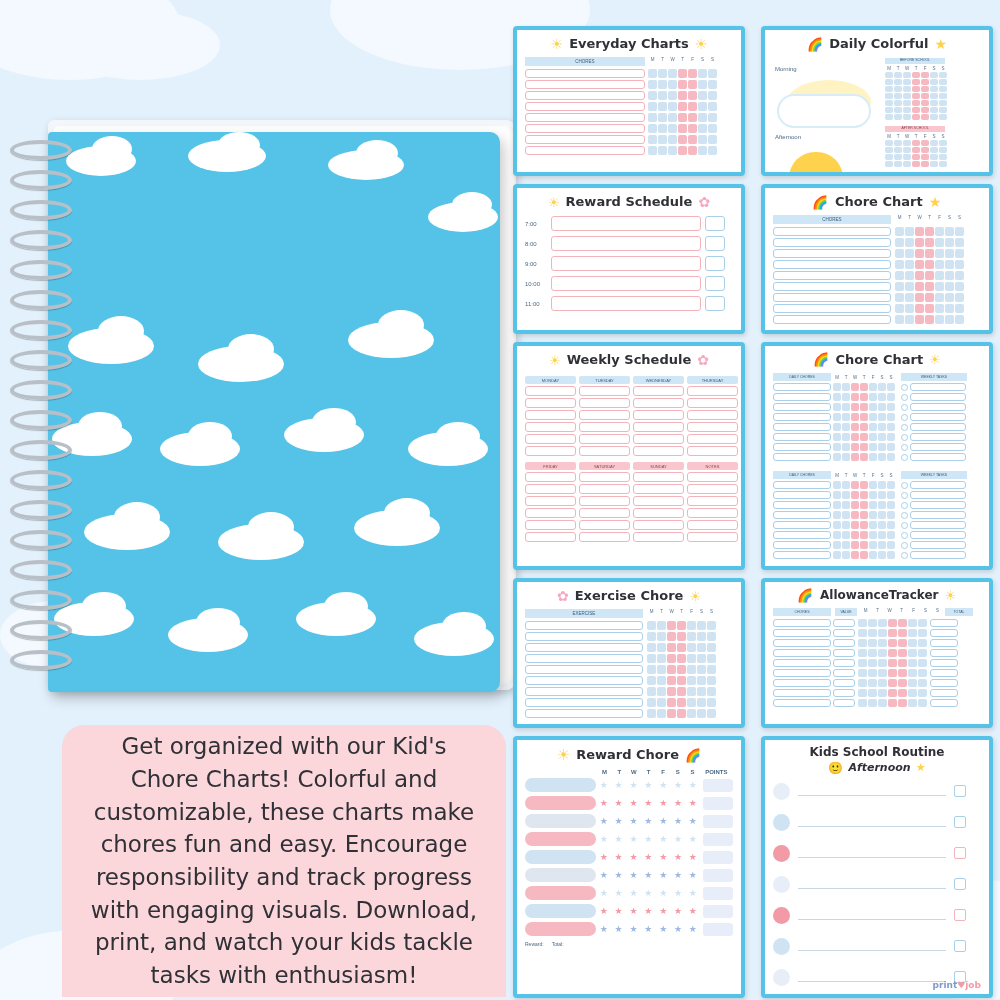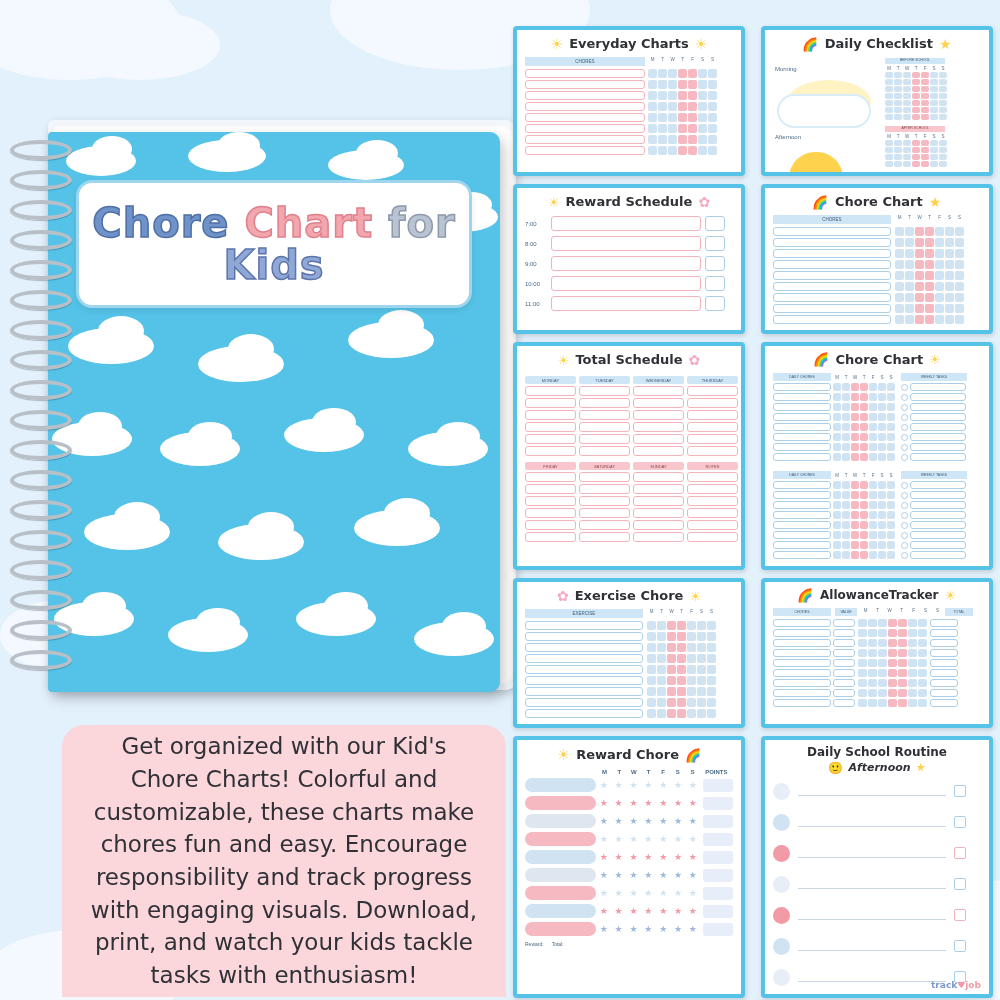--- a/index.html
+++ b/index.html
@@ -152,28 +152,20 @@
 
     <div class="cover-cloud" style="left:6px;top:470px;width:80px;height:34px;"></div>
     <div class="cover-cloud" style="left:34px;top:460px;width:44px;height:28px;"></div>
     <div class="cover-cloud" style="left:120px;top:486px;width:80px;height:34px;"></div>
     <div class="cover-cloud" style="left:148px;top:476px;width:44px;height:28px;"></div>
     <div class="cover-cloud" style="left:248px;top:470px;width:80px;height:34px;"></div>
     <div class="cover-cloud" style="left:276px;top:460px;width:44px;height:28px;"></div>
     <div class="cover-cloud" style="left:366px;top:490px;width:80px;height:34px;"></div>
     <div class="cover-cloud" style="left:394px;top:480px;width:44px;height:28px;"></div>
 
-    <div class="cover-title-box">
-      <div class="cover-title-l1">
-        <span class="ct c-blue">Chore</span>
-        <span class="ct c-pink">Chart</span>
-        <span class="ct c-grey">for</span>
-      </div>
-      <div class="cover-title-l2 c-navy">Kids</div>
-    </div>
   </div>
 
   <div class="spiral">
     <div class="ring" style="top:0px;"></div>
     <div class="ring" style="top:30px;"></div>
     <div class="ring" style="top:60px;"></div>
     <div class="ring" style="top:90px;"></div>
     <div class="ring" style="top:120px;"></div>
     <div class="ring" style="top:150px;"></div>
     <div class="ring" style="top:180px;"></div>
@@ -314,21 +306,21 @@
             </div>
           </div>
         </div>
     </div>
   </div>
 
   <div class="card" style="left:248px;top:0;width:232px;height:150px;">
     <div class="card-inner">
       <div style="display:flex;align-items:center;justify-content:center;gap:6px;">
         <span style="font-size:13px;">🌈</span>
-        <span class="card-title" style="font-size:13px;">Daily Checklist</span>
+        <span class="card-title" style="font-size:13px;">Daily Colorful</span>
         <span style="font-size:14px;color:#ffd24d;">★</span>
       </div>
       <div style="position:relative;margin-top:4px;height:110px;">
         <div style="position:absolute;left:2px;top:10px;font-size:6px;color:#4b6a86;">Morning</div>
         <div style="position:absolute;left:112px;top:2px;width:60px;height:6px;background:#cfe6f6;font-size:3.5px;color:#3b5c79;text-align:center;">BEFORE SCHOOL</div>
         <div id="dc-top" style="position:absolute;left:112px;top:10px;">
             <div class="cellrow">
               <div class="mini-label" style="width: 8px; text-align: center;">M</div>
               <div class="mini-label" style="width: 8px; text-align: center;">T</div>
               <div class="mini-label" style="width: 8px; text-align: center;">W</div>
@@ -623,21 +615,21 @@
             </div>
           </div>
         </div>
     </div>
   </div>
 
   <div class="card" style="left:0;top:316px;width:232px;height:228px;">
     <div class="card-inner">
       <div style="display:flex;align-items:center;justify-content:center;gap:6px;">
         <span style="font-size:13px;color:#ffd24d;">☀</span>
-        <span class="card-title" style="font-size:13px;line-height:1.15;">Total Schedule</span>
+        <span class="card-title" style="font-size:13px;line-height:1.15;">Weekly Schedule</span>
         <span class="flower" style="position:static;font-size:14px;">✿</span>
       </div>
       <div id="ws-top" style="display:flex;gap:3px;margin-top:8px;">
           <div style="width: 51px;">
             <div class="hdr-blue" style="height: 8px; font-size: 4px; display: flex; align-items: center; justify-content: center; border-radius: 2px;">MONDAY</div>
             <div class="row-line " style="width: 51px; height: 10px; margin-top: 2px;"></div>
             <div class="row-line " style="width: 51px; height: 10px; margin-top: 2px;"></div>
             <div class="row-line " style="width: 51px; height: 10px; margin-top: 2px;"></div>
             <div class="row-line " style="width: 51px; height: 10px; margin-top: 2px;"></div>
             <div class="row-line " style="width: 51px; height: 10px; margin-top: 2px;"></div>
@@ -1382,21 +1374,21 @@
       <div style="display:flex;gap:8px;margin-top:5px;">
         <div style="font-size:5px;color:#4b6a86;">Reward:</div>
         <div style="font-size:5px;color:#4b6a86;">Total:</div>
       </div>
     </div>
   </div>
 
   <div class="card" style="left:248px;top:710px;width:232px;height:262px;">
     <div class="card-inner">
       <div style="display:flex;align-items:center;justify-content:center;gap:5px;">
-        <span class="card-title" style="font-size:12px;">Daily School Routine</span>
+        <span class="card-title" style="font-size:12px;">Kids School Routine</span>
       </div>
       <div style="display:flex;align-items:center;justify-content:center;gap:5px;margin-top:2px;">
         <span style="font-size:12px;">🙂</span>
         <span class="card-title" style="font-size:11px;font-style:italic;">Afternoon</span>
         <span style="font-size:11px;color:#ffd24d;">★</span>
       </div>
       <div id="asr-rows" style="margin-top:8px;">
           <div style="display: flex; align-items: center; margin-bottom: 14px;">
             <div style="width: 17px; height: 17px; border-radius: 50%; background: rgb(232, 238, 247); margin-right: 8px;"></div>
             <div style="width: 148px; border-bottom: 1px solid rgb(201, 214, 228); height: 10px;"></div>
@@ -1428,16 +1420,16 @@
             <div style="width: 12px; height: 12px; border: 1px solid rgb(170, 207, 232); border-radius: 2px; margin-left: 8px;"></div>
           </div>
           <div style="display: flex; align-items: center; margin-bottom: 14px;">
             <div style="width: 17px; height: 17px; border-radius: 50%; background: rgb(232, 238, 247); margin-right: 8px;"></div>
             <div style="width: 148px; border-bottom: 1px solid rgb(201, 214, 228); height: 10px;"></div>
             <div style="width: 12px; height: 12px; border: 1px solid rgb(170, 207, 232); border-radius: 2px; margin-left: 8px;"></div>
           </div>
         </div>
     </div>
     <div class="footer-logo">
-      <span>track</span><span class="heart">♥</span><span class="job">job</span>
+      <span>print</span><span class="heart">♥</span><span class="job">job</span>
     </div>
   </div>
 </div>
 
 </body></html>

